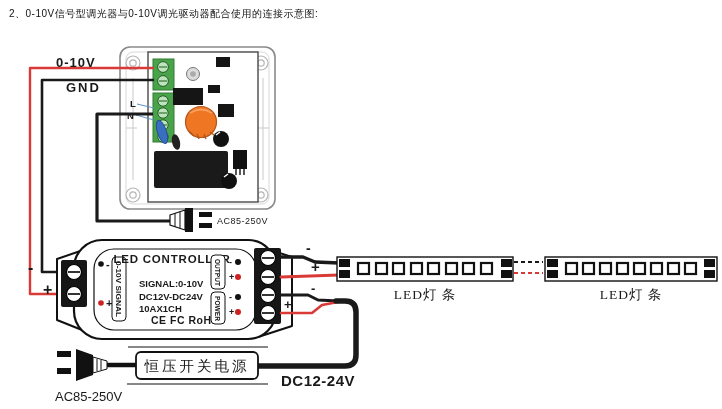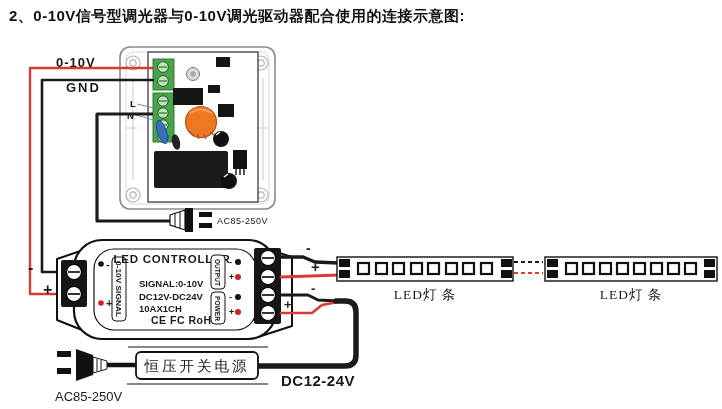--- a/index.html
+++ b/index.html
@@ -11,21 +11,21 @@
     --cap-blue:#3a6fc0;
     --label-red:#cc2222;
     --ink:#1a1a1a;
   }
   html,body{margin:0;padding:0;background:#fff;}
   .stage{
     position:relative;width:722px;height:409px;background:#fff;
     font-family:"Liberation Sans","DejaVu Sans",sans-serif;overflow:hidden;
   }
   .title{
-    position:absolute;left:9px;top:7px;font-size:15px;font-weight:700;
+    position:absolute;left:9px;top:7px;font-size:10px;font-weight:400;
     color:#111;letter-spacing:.5px;white-space:nowrap;
   }
   svg text{font-family:"Liberation Sans","DejaVu Sans",sans-serif;fill:var(--ink);}
   text.cjk{font-family:"Liberation Serif","DejaVu Serif",serif;}
 </style>
 </head>
 <body>
 
 <div class="stage">
 

